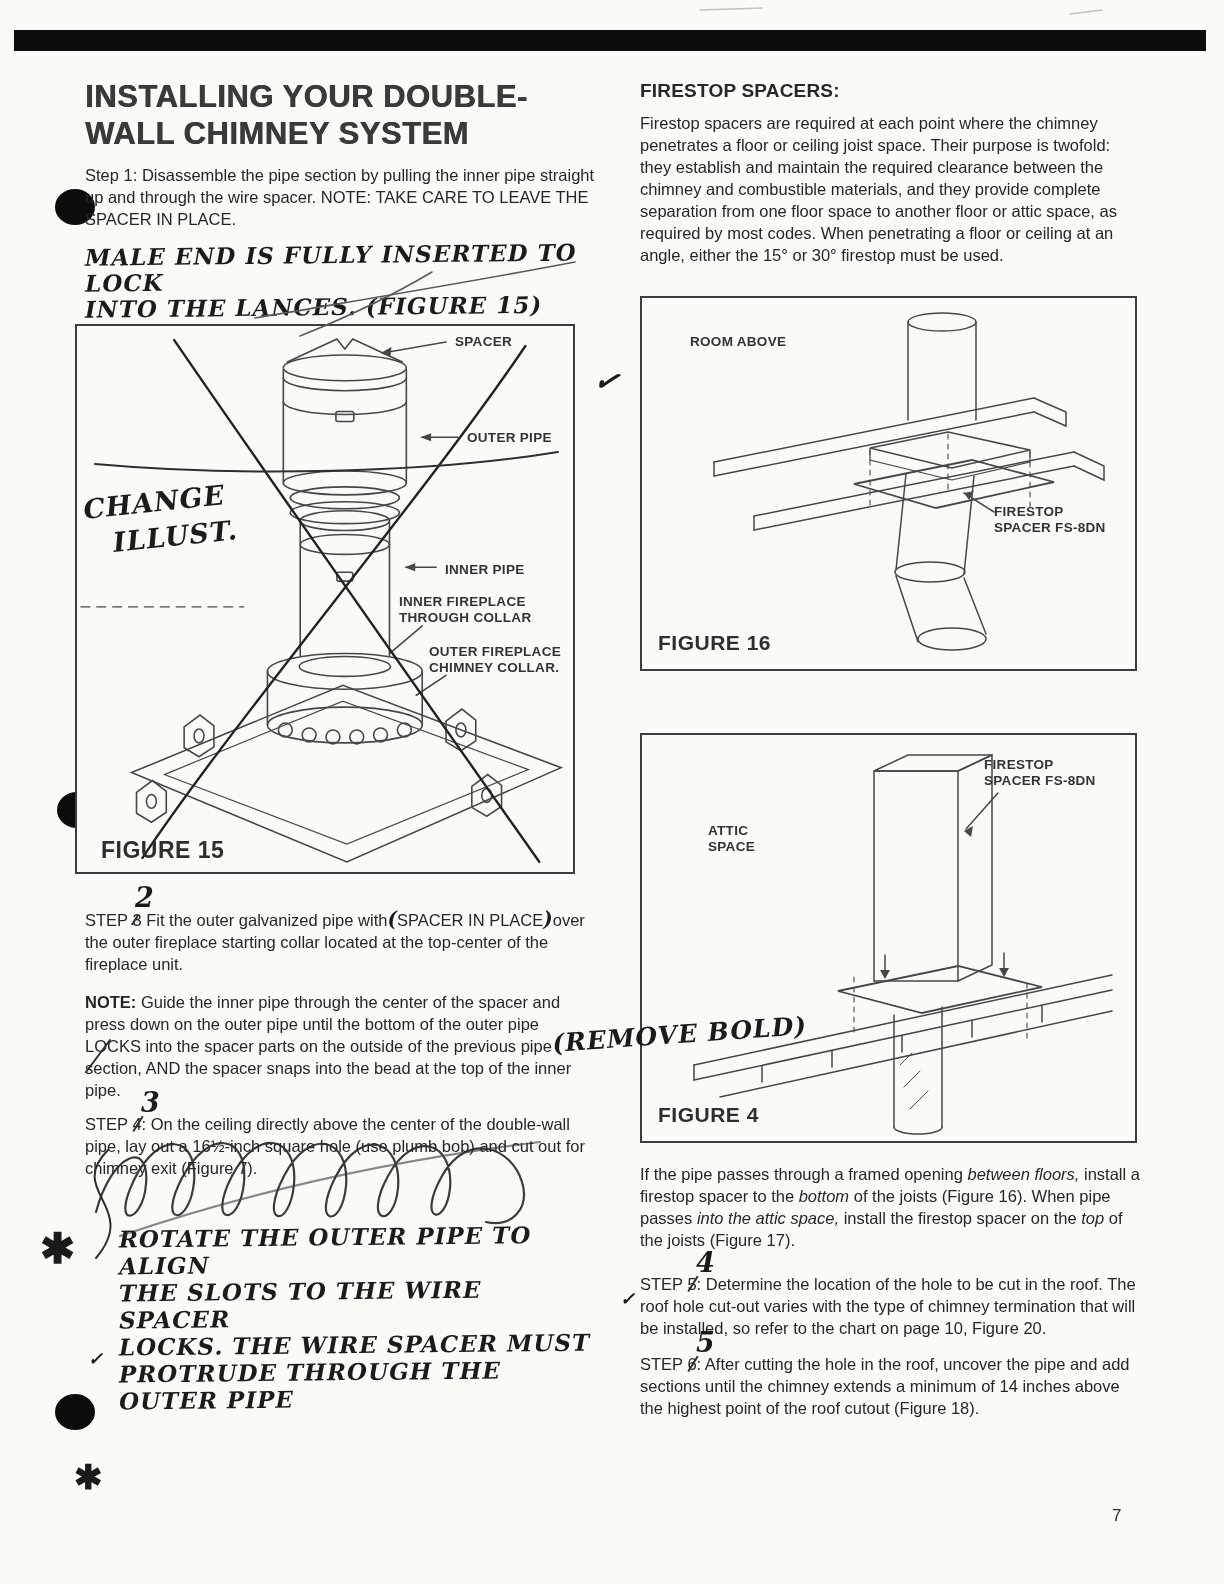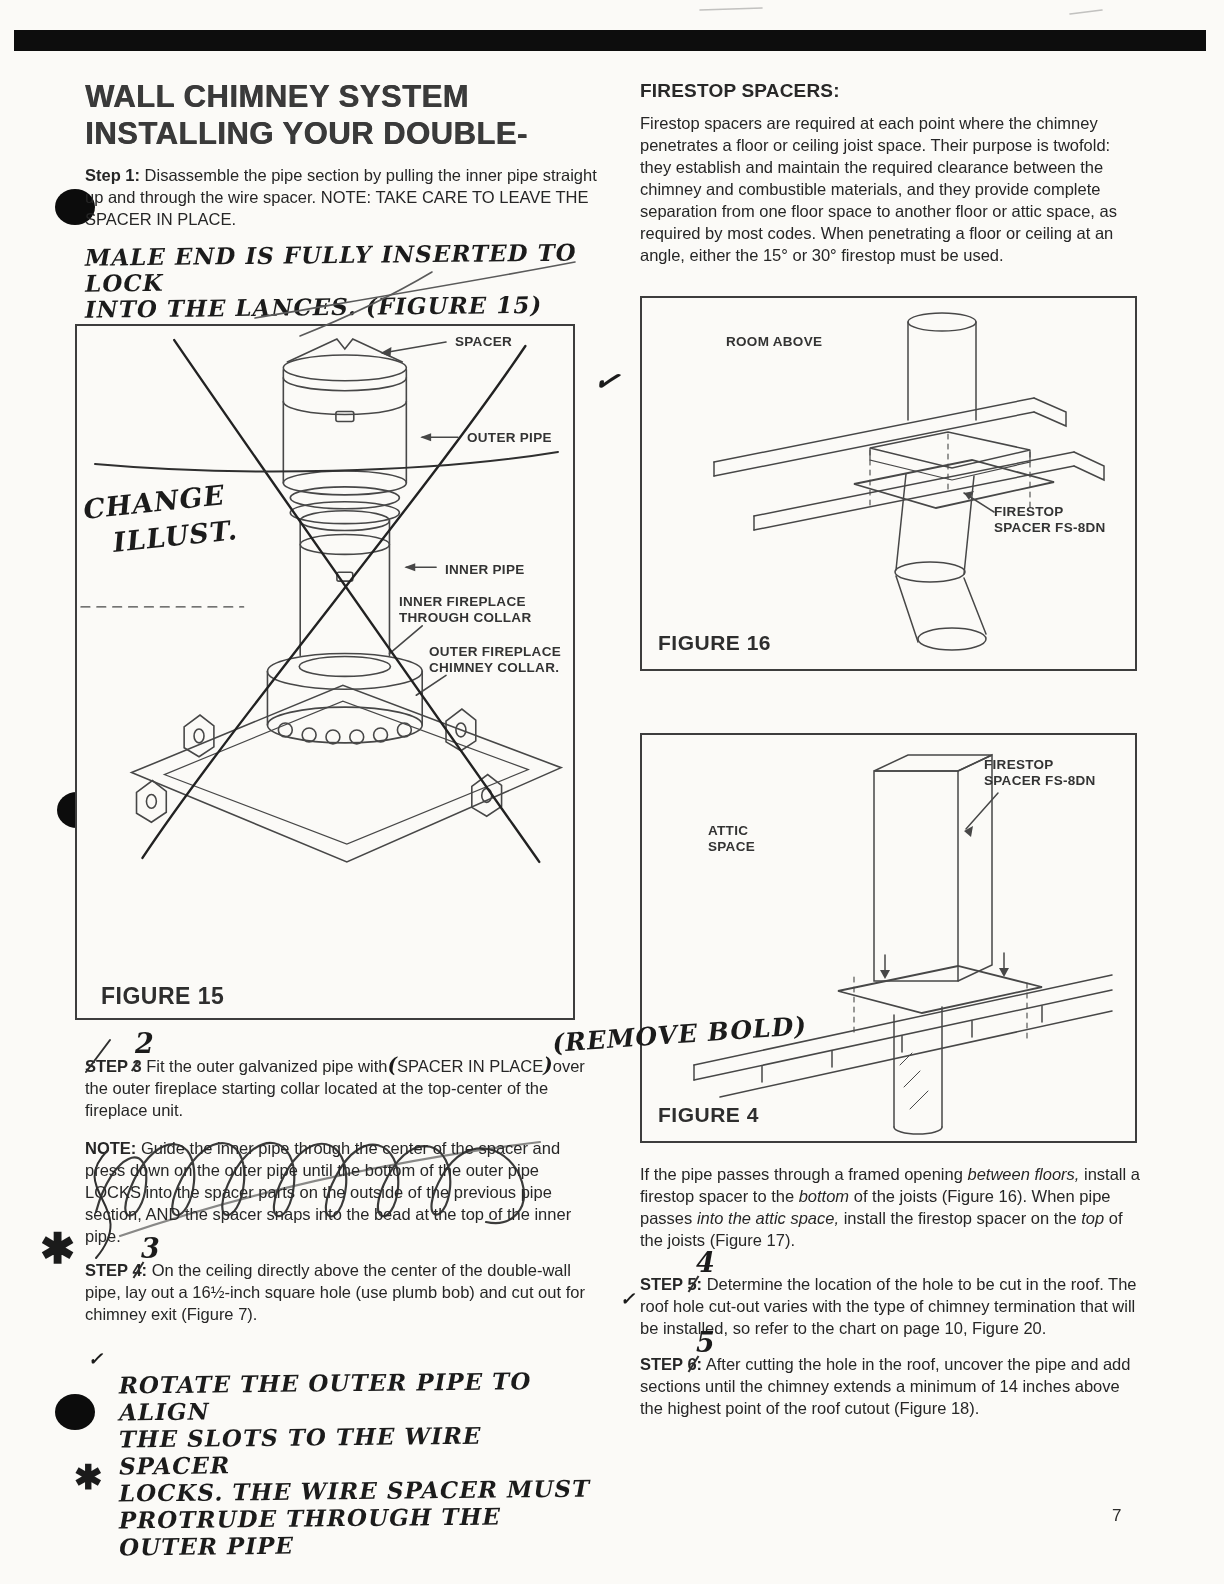--- a/index.html
+++ b/index.html
@@ -17,21 +17,21 @@
 
   .col-left  { position:absolute; left:85px;  top:78px; width:512px; }
   .col-right { position:absolute; left:640px; top:80px; width:500px; }
 
   .title { margin:0 0 12px 0; font-size:31px; line-height:37px; font-weight:700;
            letter-spacing:.5px; color:#3a3a3a; text-shadow:.6px 0 0 #3a3a3a; }
   .title .tline { display:block; }
 
   .body { margin:0; font-size:16.5px; line-height:22px; color:#262626; }
   .rel  { position:relative; }
-  b.steplabel { font-weight:700; }
+  b.steplabel { font-weight:400; }
 
   .p-intro { margin-bottom:12px; }
   .p-step1 { margin-bottom:12px; }
   .p-step2 { margin-bottom:0; }
   .p-step3 { margin-top:34px; }
   .p-note  { margin-top:16px; }
   .p-cont  { margin-top:16px; }
   .p-step4 { margin-top:12px; }
   .p-head  { margin:0 0 10px 0; font-size:19px; font-weight:700; letter-spacing:.2px; }
   .p-para2 { margin-top:20px; }
@@ -47,21 +47,21 @@
   .hwblock   { margin-top:44px; margin-left:34px; }
   .hwblock .hw-line { font-size:23px; line-height:27px; }
 
   .struck { text-decoration:line-through; text-decoration-thickness:2px; }
   .slashed { position:relative; display:inline-block; }
   .slashed::after { content:""; position:absolute; left:-3px; top:46%; width:130%; height:2px;
                     background:#2f2f2f; transform:rotate(-58deg); }
 
   
   .figbox { position:relative; border:2px solid #3d3d3d; background:#fbfaf7; }
-  .fig15  { margin-top:4px; margin-left:-10px; width:500px; height:696px; }
+  .fig15  { margin-top:4px; margin-left:-10px; width:500px; height:550px; }
   .figbox16 { margin-top:30px; width:497px; height:375px; }
   .figbox17 { margin-top:62px; width:497px; height:410px; }
   .flabel { position:absolute; font-size:13.5px; font-weight:700; letter-spacing:.3px; color:#333; line-height:16px; }
   .figcap { position:absolute; left:24px; bottom:8px; font-size:23px; font-weight:700; letter-spacing:.5px; color:#2e2e2e; }
   .figcap-r { left:16px; bottom:14px; font-size:21px; }
   .fig-art { position:absolute; left:0; top:0; }
 
   .changeillust { position:absolute; left:8px; top:158px; font-size:27px; line-height:36px;
                   transform:rotate(-6deg); letter-spacing:1px; }
   .changeillust .ci2 { margin-left:26px; }
@@ -85,22 +85,22 @@
 <div class="page">
 
   <div class="top-bar"></div>
   <div class="hole hole1"></div>
   <div class="hole hole2"></div>
   <div class="hole hole3"></div>
 
   <div class="col-left">
 
     <h1 class="title">
+      <span class="tline">INSTALLING YOUR DOUBLE-</span>
       <span class="tline">WALL CHIMNEY SYSTEM</span>
-      <span class="tline">INSTALLING YOUR DOUBLE-</span>
     </h1>
 
 
     <p class="body p-step1">
       <b class="steplabel">Step 1:</b>
       <span>Disassemble the pipe section by pulling the inner pipe straight up and through the wire spacer. NOTE: TAKE CARE TO LEAVE THE SPACER IN PLACE.</span>
     </p>
 
     <div class="hw hw-line">MALE END IS FULLY INSERTED TO LOCK</div>
     <div class="hw hw-line">INTO THE LANCES.  (FIGURE 15)</div>
@@ -229,21 +229,21 @@
           <line x1="264" y1="176" x2="254" y2="272"></line>
           <line x1="332" y1="178" x2="322" y2="276"></line>
           <ellipse cx="288" cy="274" rx="35" ry="10"></ellipse>
           <line x1="254" y1="278" x2="276" y2="344"></line>
           <line x1="322" y1="280" x2="344" y2="336"></line>
           <ellipse cx="310" cy="341" rx="34" ry="11"></ellipse>
           <line x1="352" y1="214" x2="322" y2="195"></line>
         </g>
         <polygon points="322,195 332,193 327,202" fill="#474747"></polygon>
       </svg>
-      <div class="flabel" style="left:48px; top:36px;margin-left:36px;">ROOM ABOVE</div>
+      <div class="flabel" style="left:48px; top:36px;">ROOM ABOVE</div>
       <div class="flabel" style="left:352px; top:206px; width:120px;">FIRESTOP SPACER FS-8DN</div>
       <div class="figcap figcap-r">FIGURE 16</div>
     </div>
 
     <div class="figbox figbox17">
       <svg class="fig-art" viewBox="0 0 493 406" width="493" height="406">
         <g stroke="#474747" stroke-width="1.5" fill="none" stroke-linecap="round">
           <path d="M232,36 L266,20 L350,20 L316,36 Z"></path>
           <rect x="232" y="36" width="84" height="210"></rect>
           <path d="M316,36 L350,20 L350,230 L316,246"></path>

